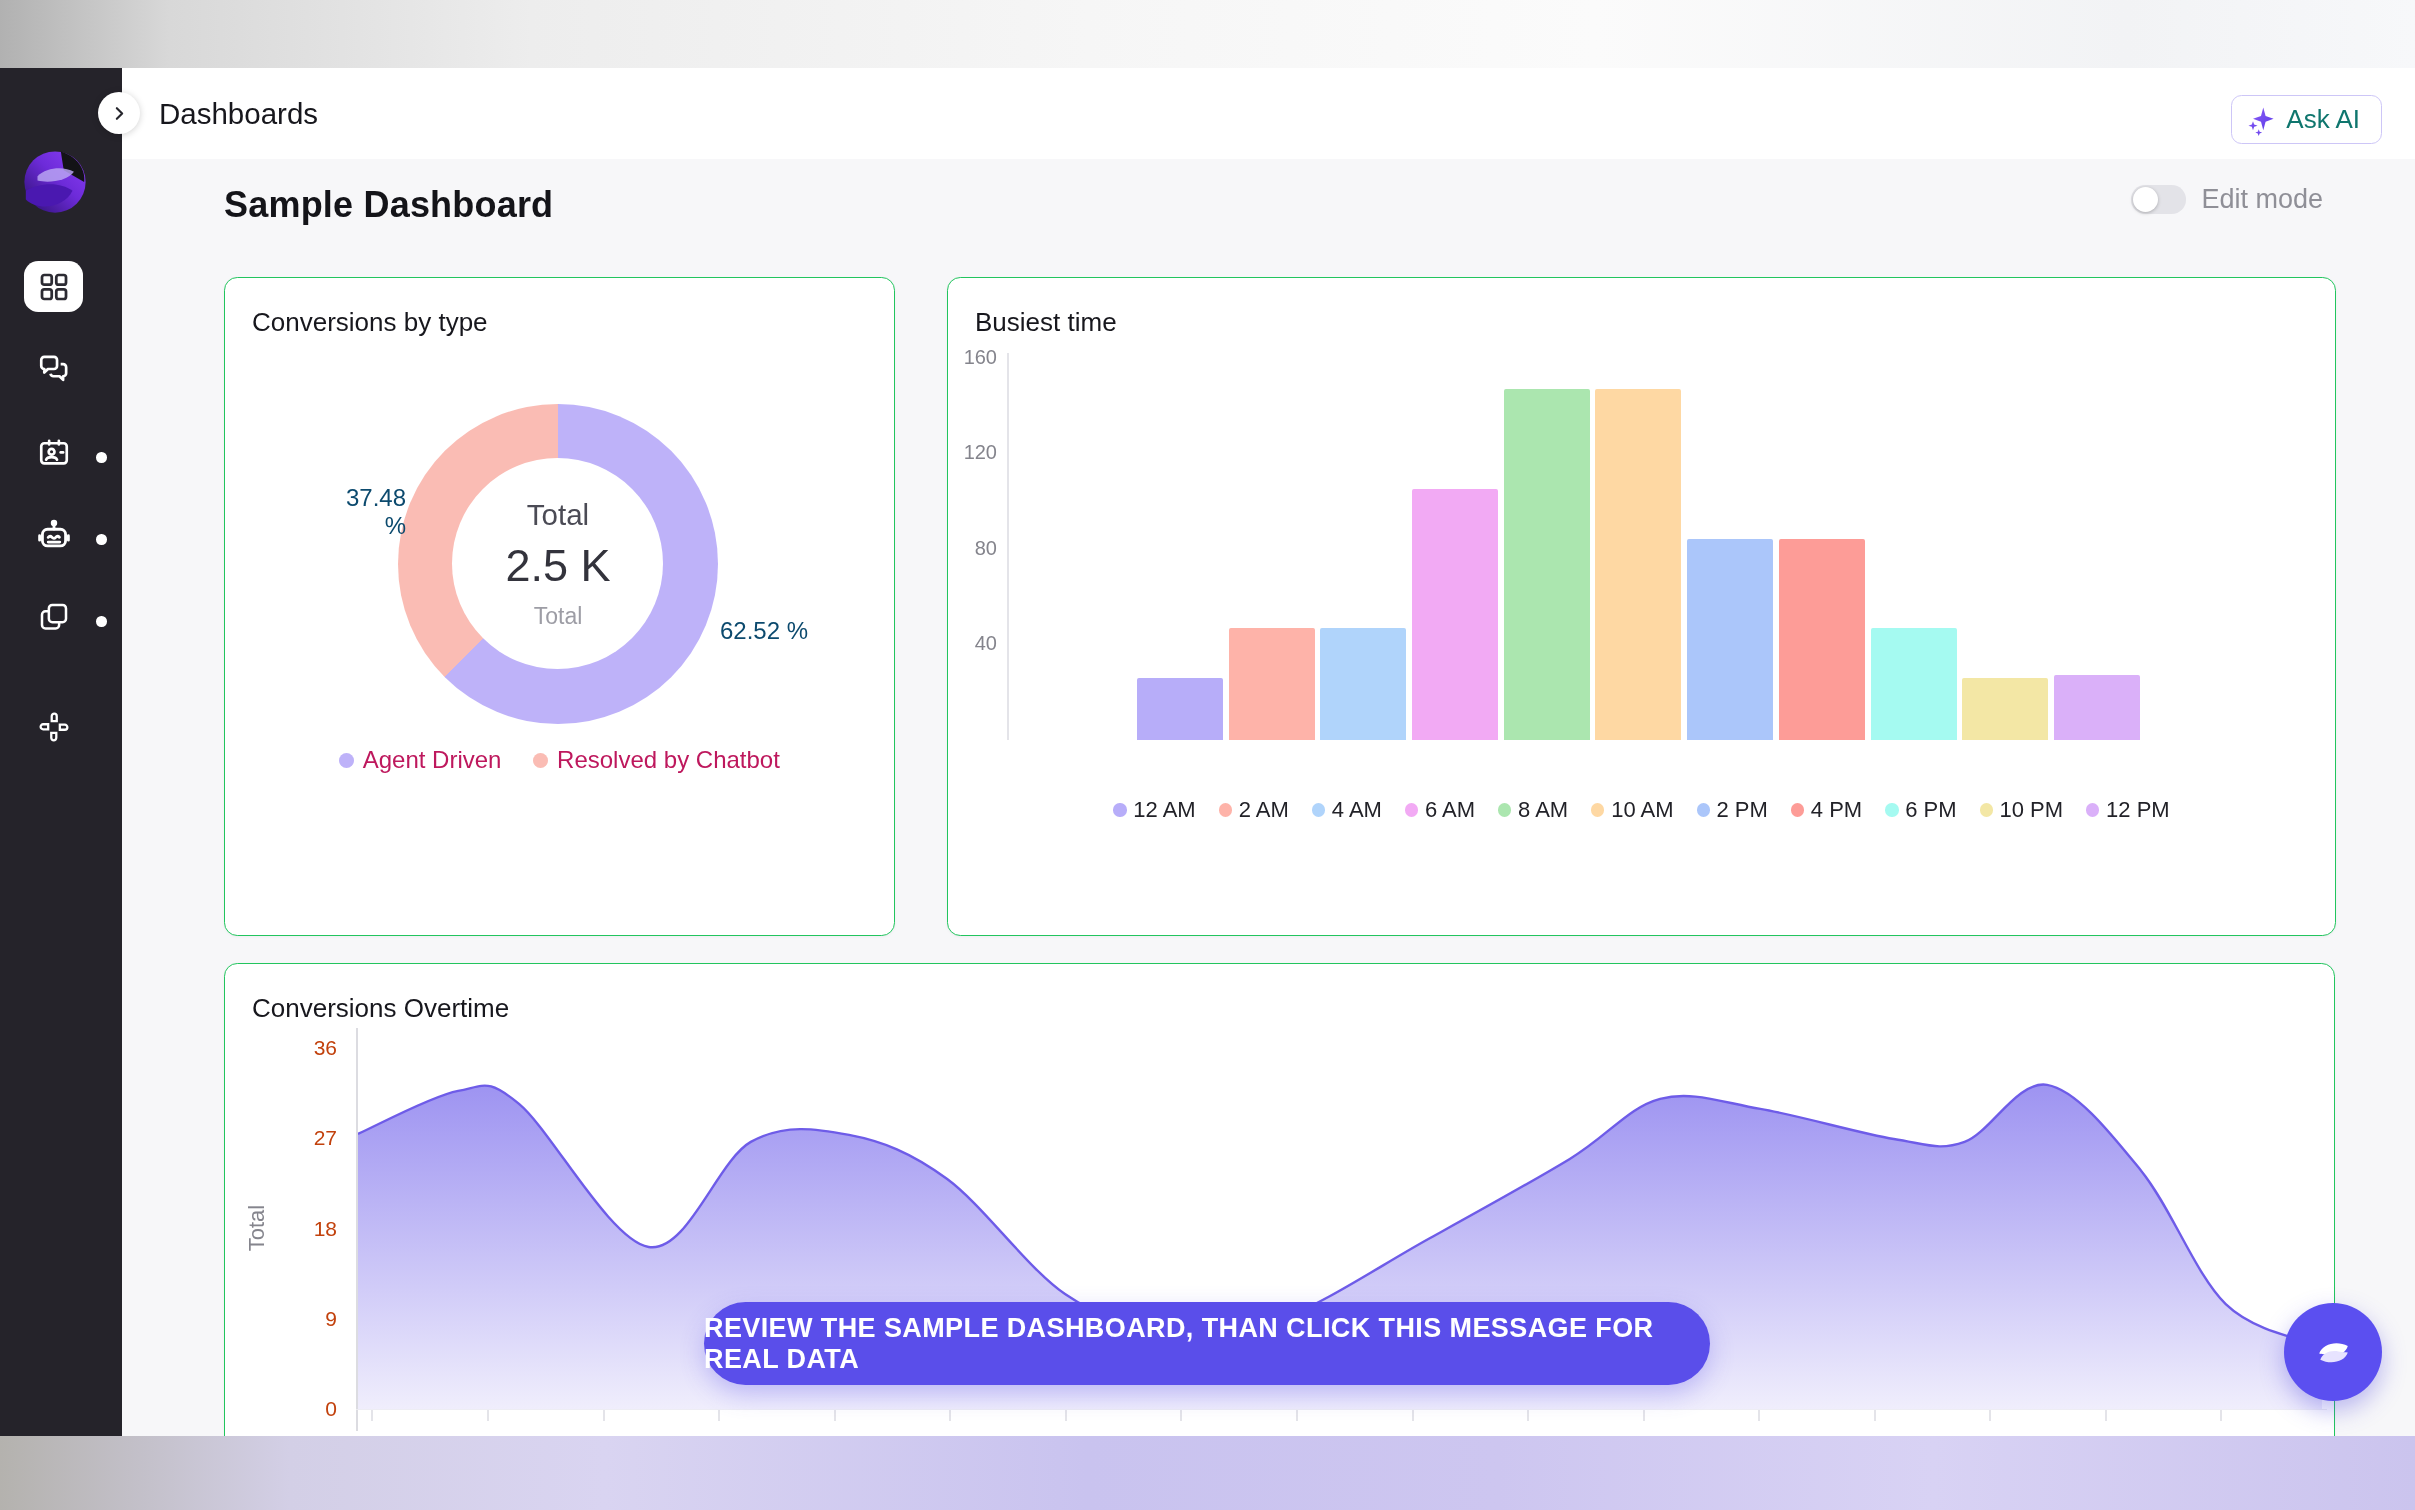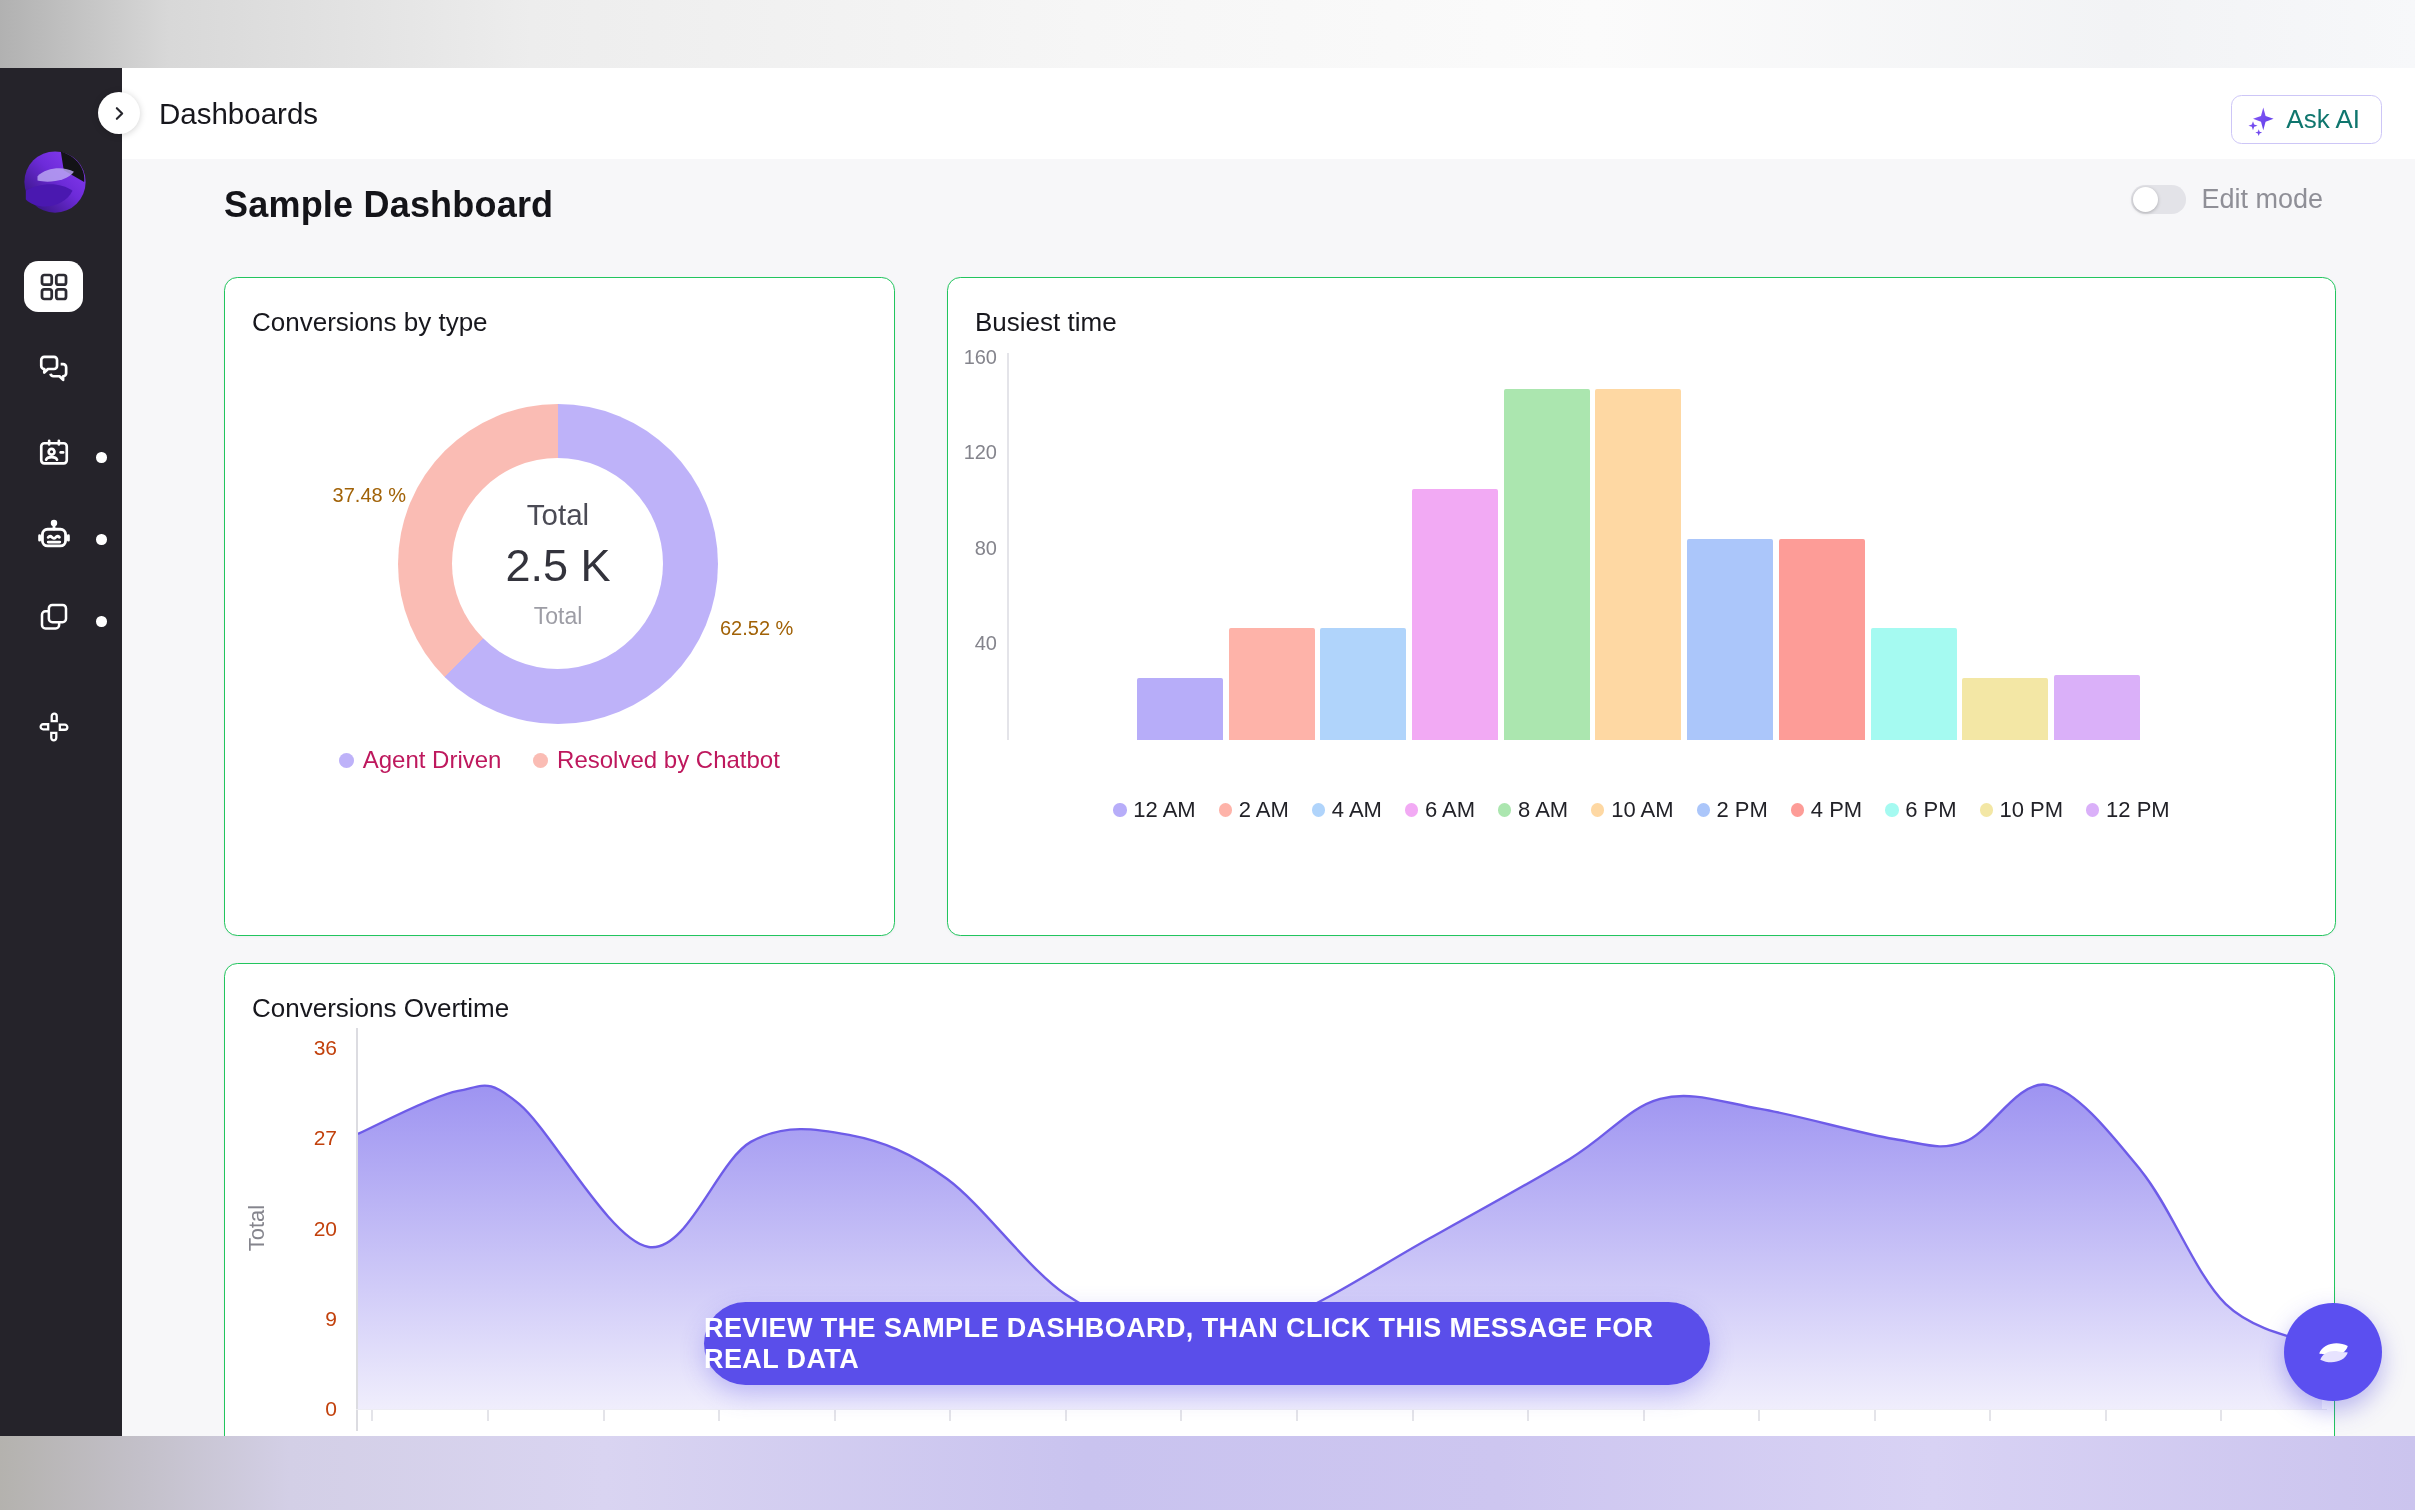--- a/index.html
+++ b/index.html
@@ -44,21 +44,21 @@
   #card-area  { left:102px; top:895px; width:2111px; height:533px; }
   .card-title { position:absolute; left:27px; top:28.5px; font-size:26px; font-weight:500; color:#17171d; }
 
   
   .donut-ring { position:absolute; left:173px; top:126px; width:320px; height:320px; border-radius:50%; }
   .donut-ring::after { content:""; position:absolute; left:54px; top:54px; width:211px; height:211px; border-radius:50%; background:#fff; }
   .donut-center { position:absolute; left:173px; top:126px; width:320px; height:320px; display:flex; flex-direction:column; align-items:center; justify-content:center; z-index:2; }
   .donut-total-label { font-size:29.5px; color:#4b4b55; }
   .donut-total-value { font-size:45px; font-weight:400; color:#33333c; margin-top:7.6px; }
   .donut-total-sub { font-size:23px; color:#9d9da5; margin-top:11.4px; }
-  .callout { position:absolute; font-size:20px; color:#a16207; }
+  .callout { position:absolute; font-size:24px; color:#0c4a6e; }
   #callout-left { left:95px; top:206px; width:86px; text-align:right; }
   #callout-right { left:495px; top:339px; width:90px; }
   .legend-row { position:absolute; left:0; width:100%; display:flex; justify-content:center; align-items:center; }
   #donut-legend { top:468px; gap:32px; }
   .legend-item { display:flex; align-items:center; gap:8.6px; }
   #donut-legend .legend-item span { font-size:24px; color:#be185d; }
   .dot { border-radius:50%; flex:0 0 auto; }
   #donut-legend .dot { width:15px; height:15px; }
 
   
@@ -302,21 +302,21 @@
           </div>
         </div>
     </div>
 
     <div class="card" id="card-area">
       <div class="card-title">Conversions Overtime</div>
       <div id="area-ylabel">Total</div>
       <div id="area-yticks">
           <div class="area-ytick" style="top: 72px;">36</div>
           <div class="area-ytick" style="top: 162px;">27</div>
-          <div class="area-ytick" style="top: 253px;">20</div>
+          <div class="area-ytick" style="top: 253px;">18</div>
           <div class="area-ytick" style="top: 343px;">9</div>
           <div class="area-ytick" style="top: 433px;">0</div>
         </div>
       <div id="area-axis"></div>
       <div id="area-baseline"></div>
       <div id="area-xticks">
           <div class="area-xtick" style="left: 146px;"></div>
           <div class="area-xtick" style="left: 262px;"></div>
           <div class="area-xtick" style="left: 378px;"></div>
           <div class="area-xtick" style="left: 493px;"></div>

